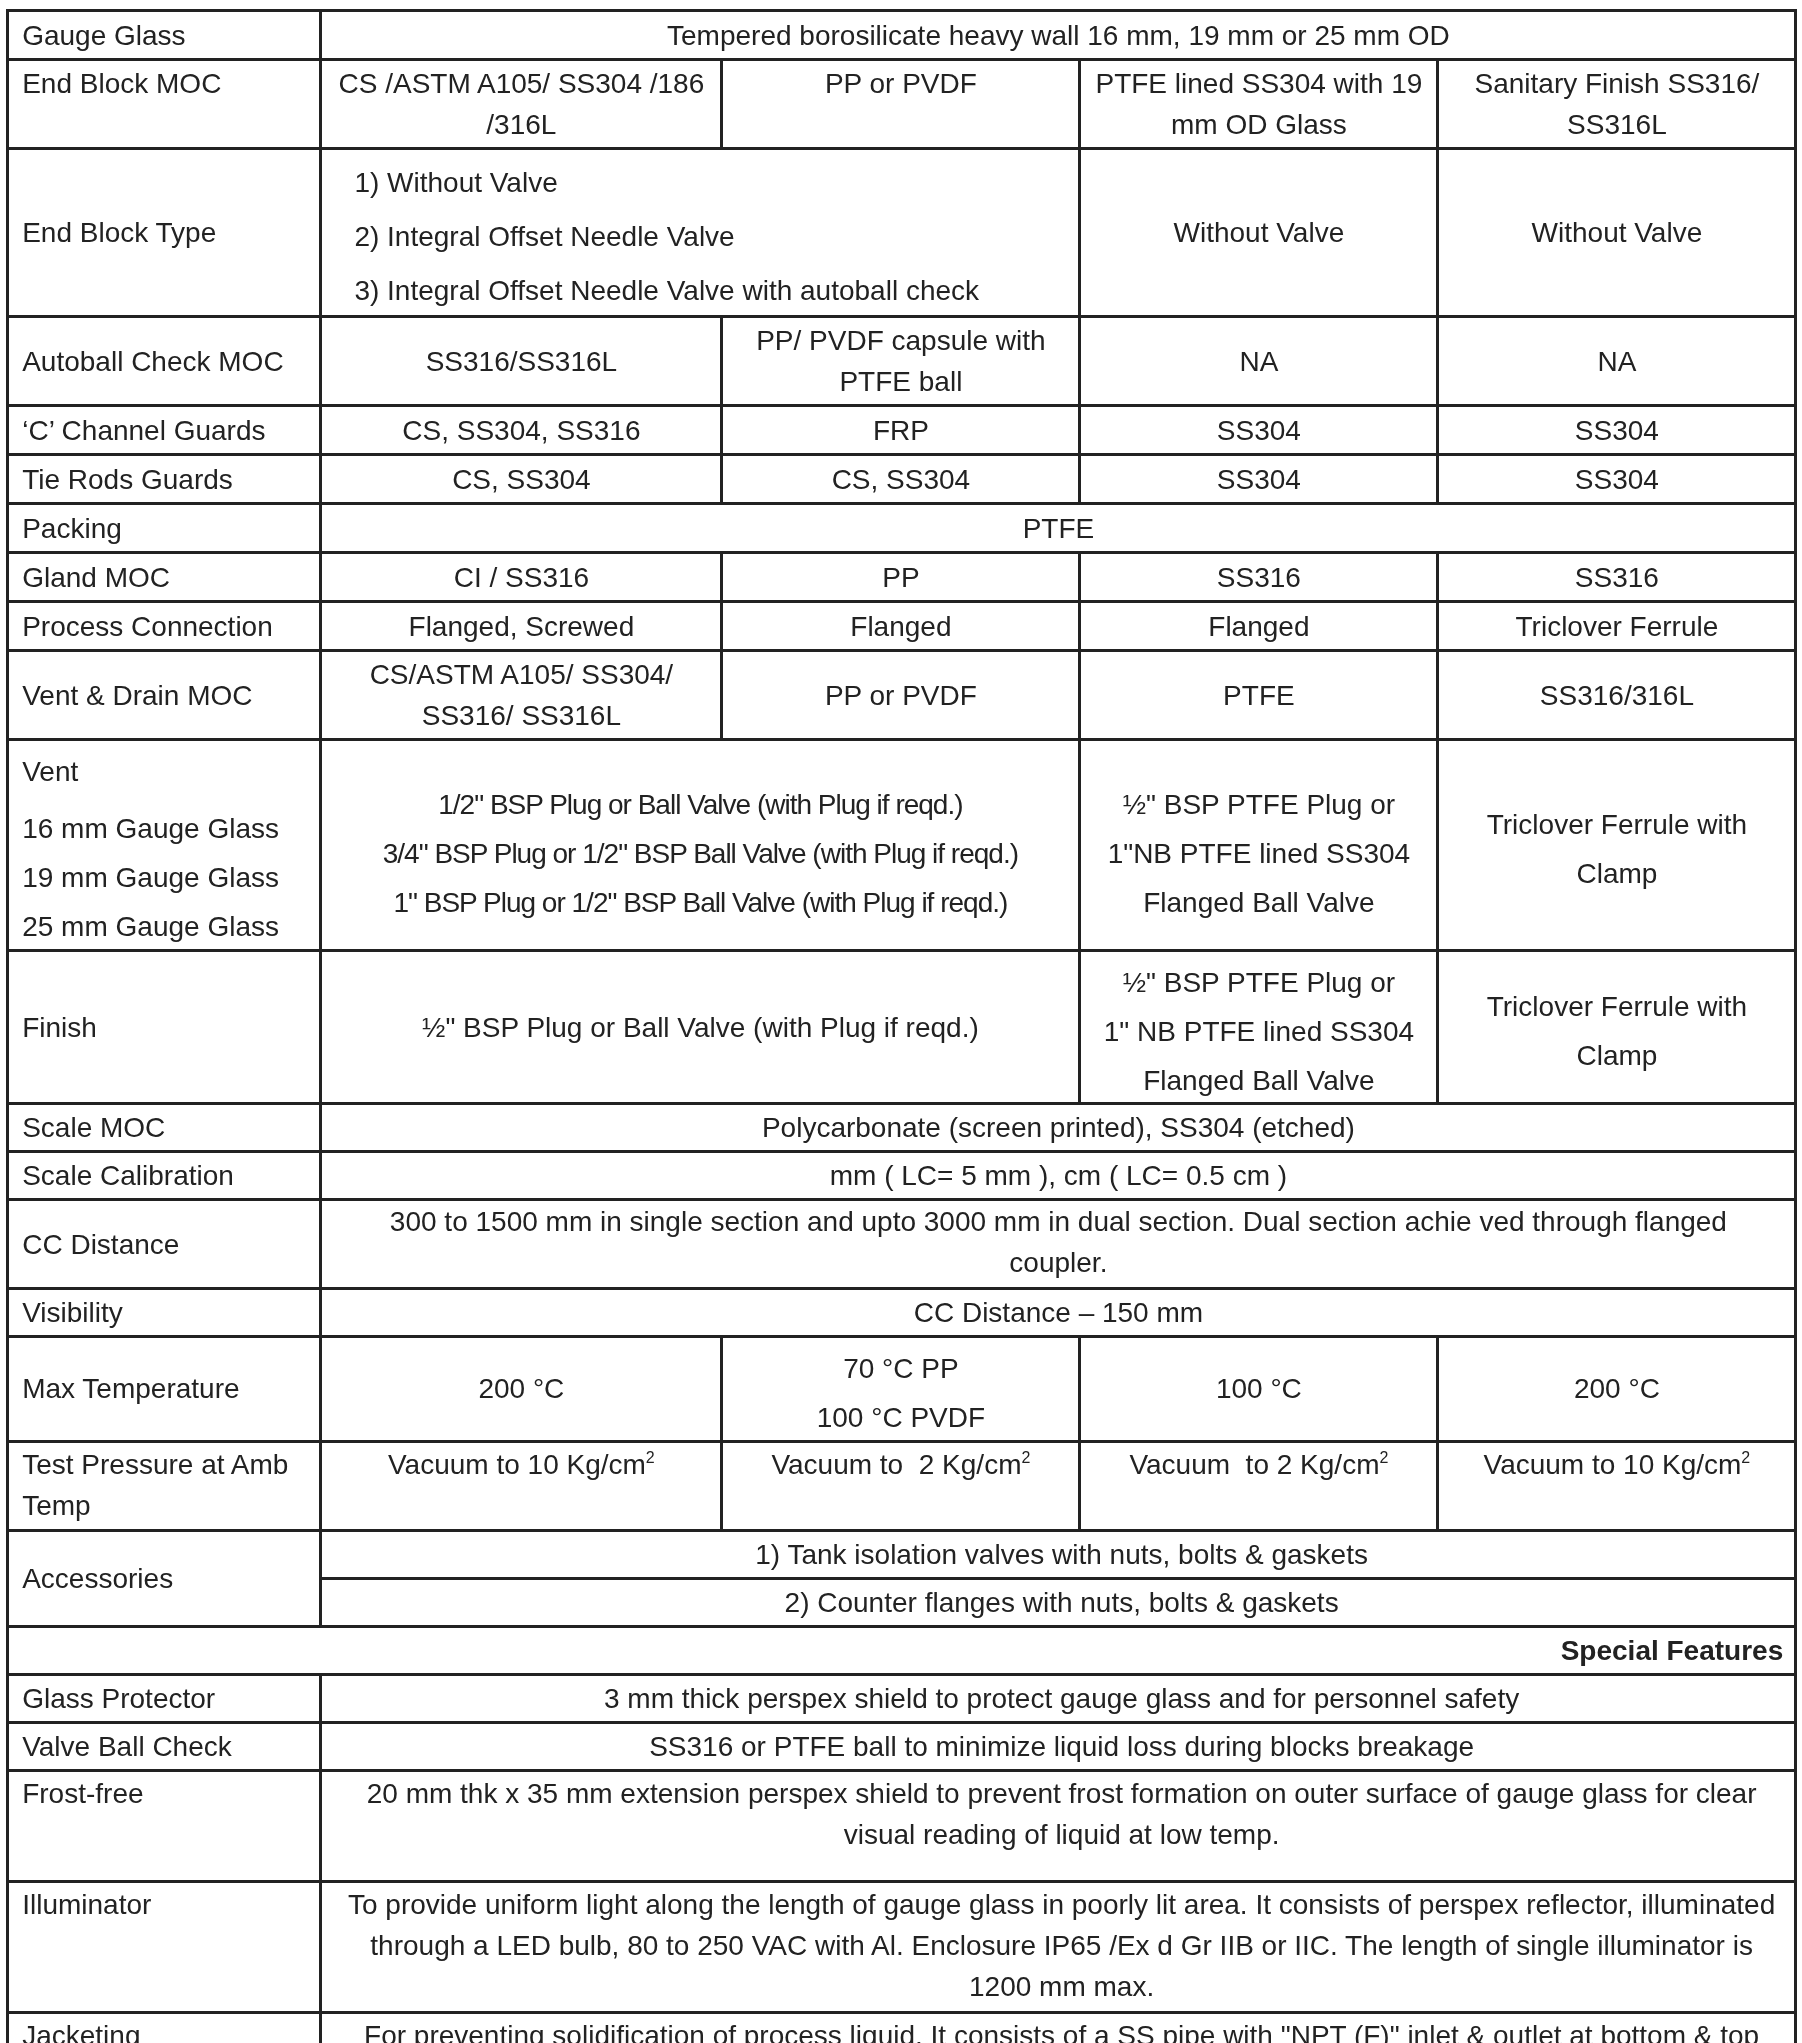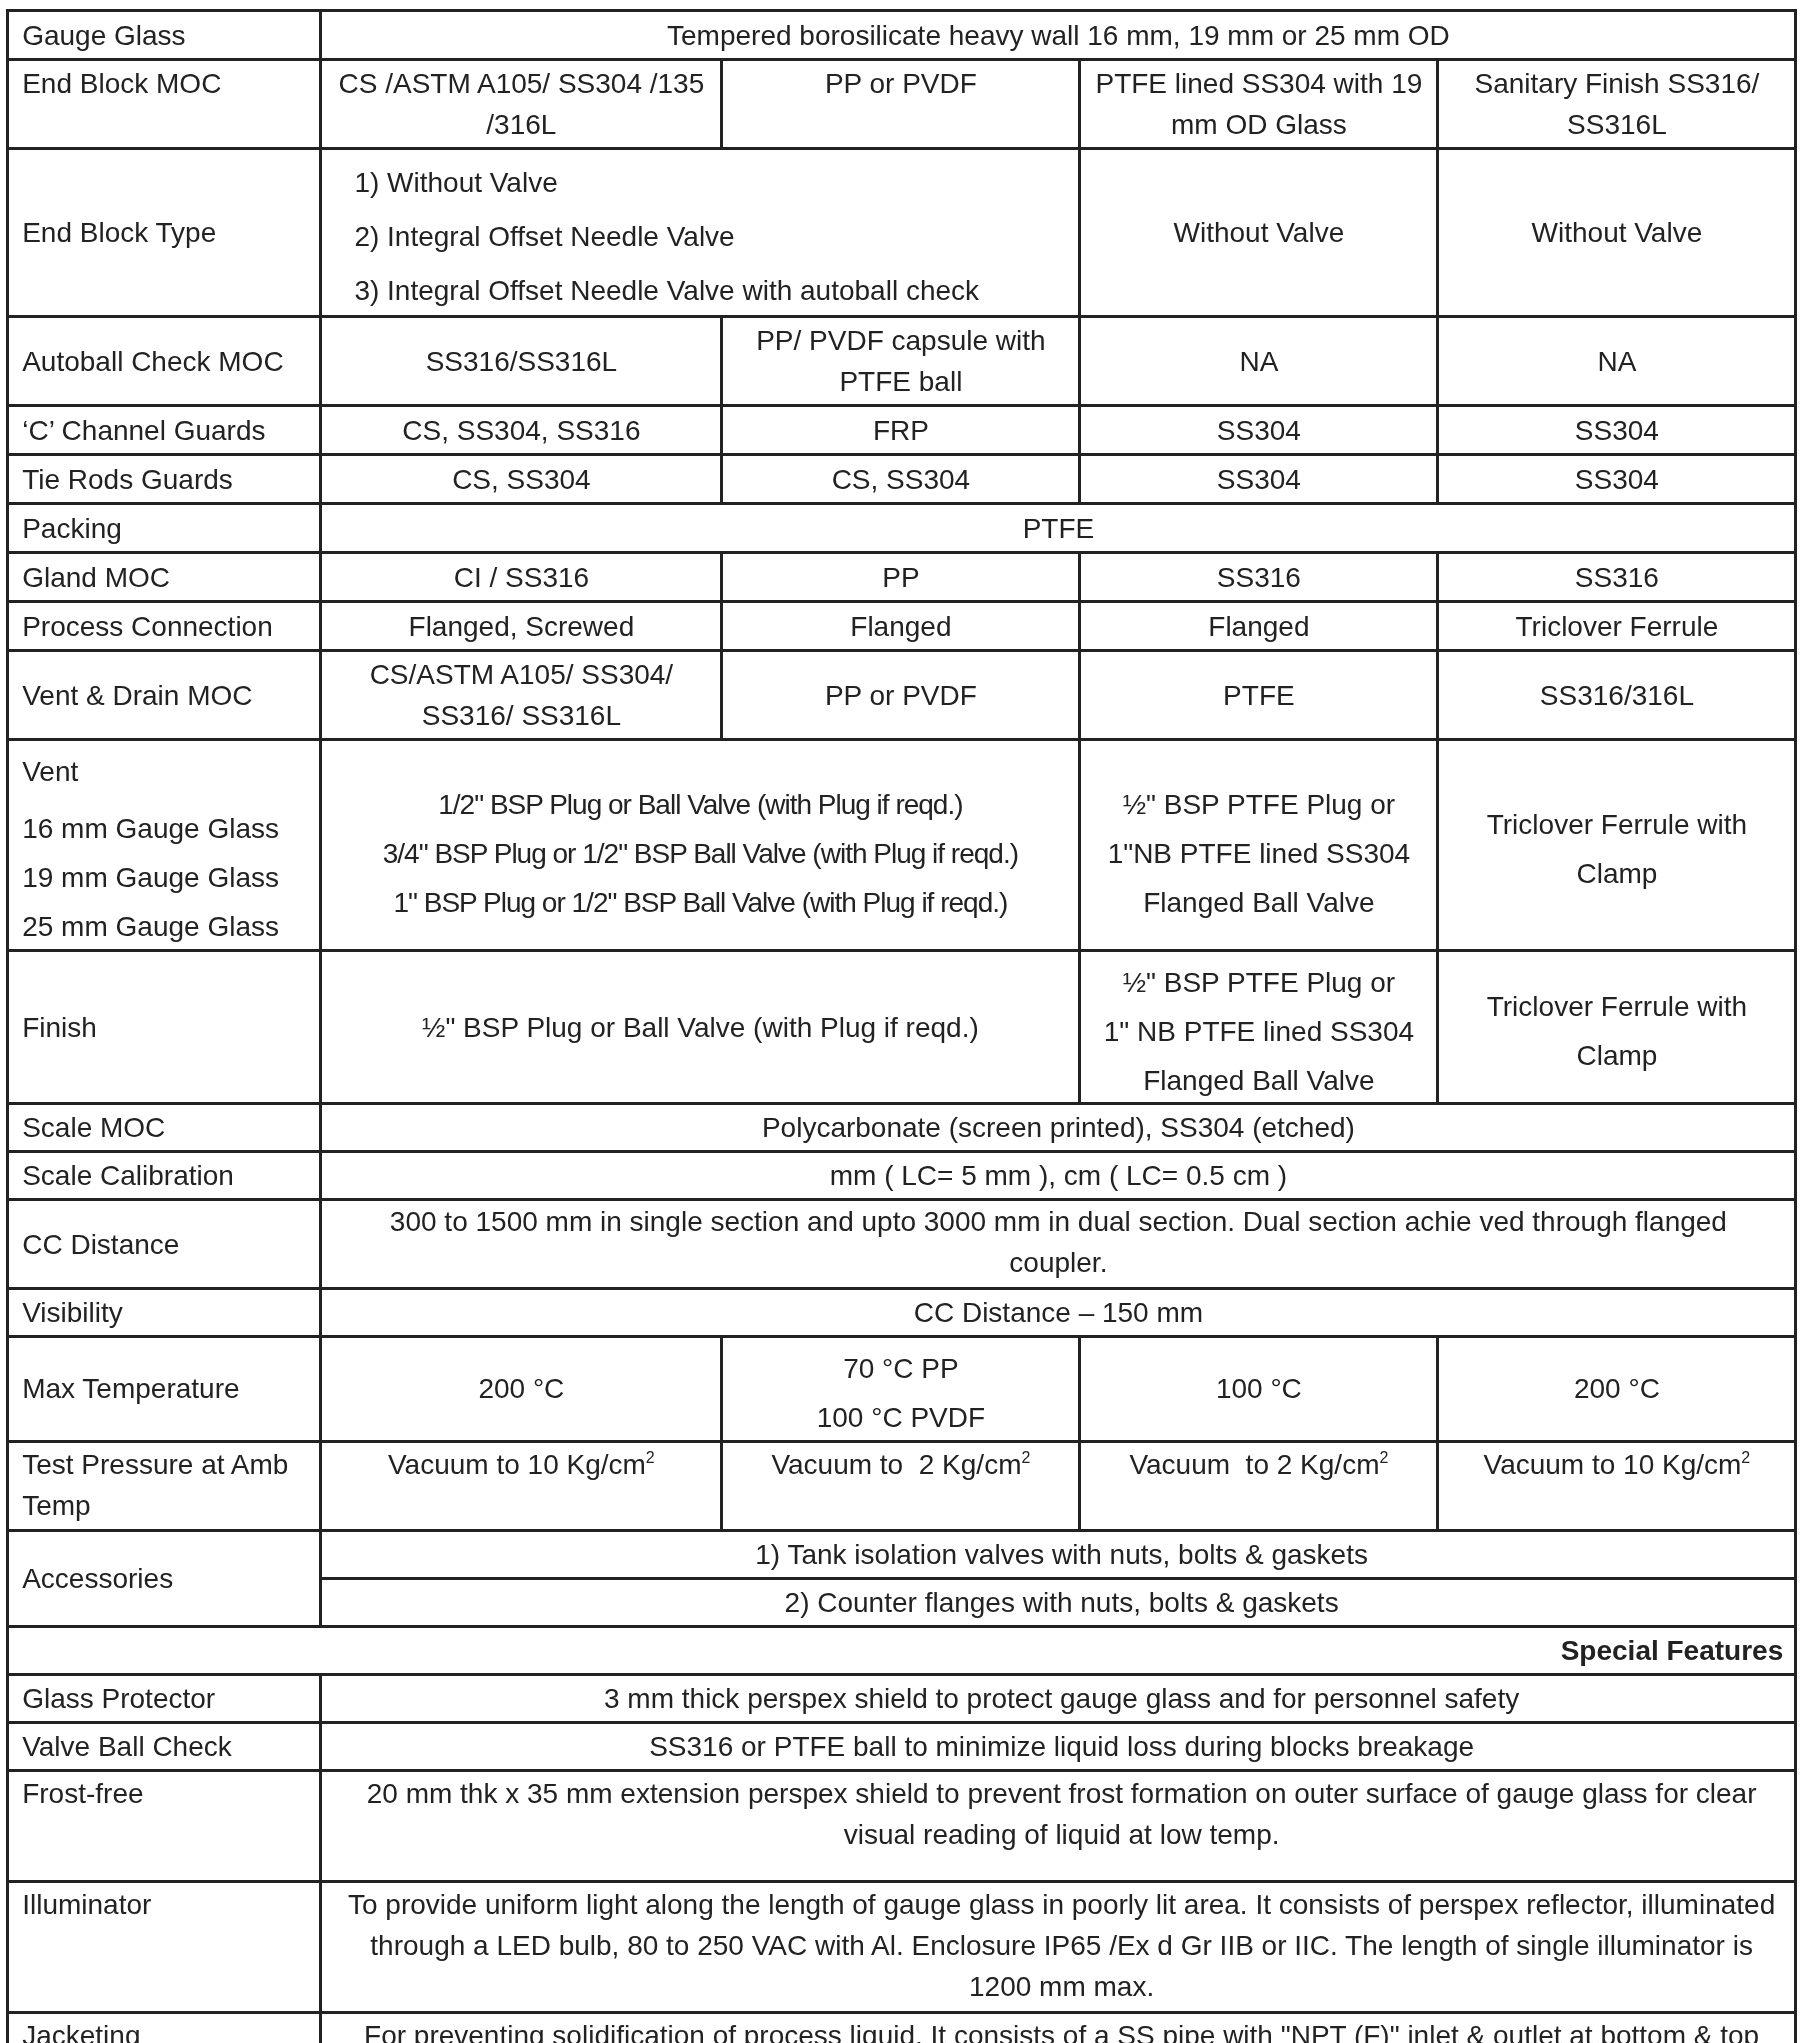--- a/index.html
+++ b/index.html
@@ -38,21 +38,21 @@
   </colgroup>
 
   <tbody>
       <tr style="height:49px">
     <td class="lbl">Gauge Glass</td>
     <td colspan="4">Tempered borosilicate heavy wall 16 mm, 19 mm or 25 mm OD</td>
   </tr>
 
   <tr style="height:89px">
     <td class="lbl top">End Block MOC</td>
-    <td class="top">CS /ASTM A105/ SS304 /135 /316L</td>
+    <td class="top">CS /ASTM A105/ SS304 /186 /316L</td>
     <td class="top">PP or PVDF</td>
     <td class="top">PTFE lined SS304 with 19 mm OD Glass</td>
     <td class="top">Sanitary Finish SS316/ SS316L</td>
   </tr>
 
   <tr style="height:147px">
     <td class="lbl">End Block Type</td>
     <td colspan="2" class="left" style="line-height:46px">
       <span class="line">1) Without Valve</span>
       <span class="line">2) Integral Offset Needle Valve</span>

